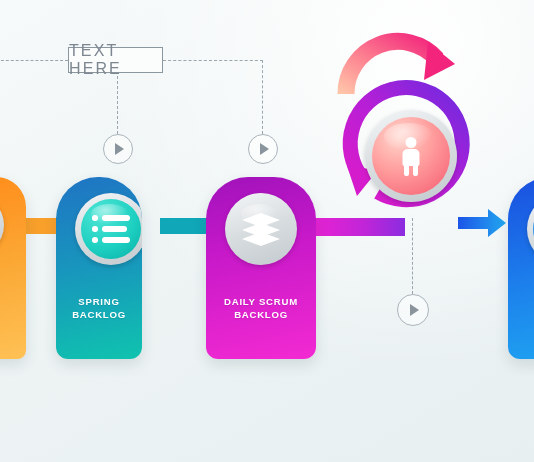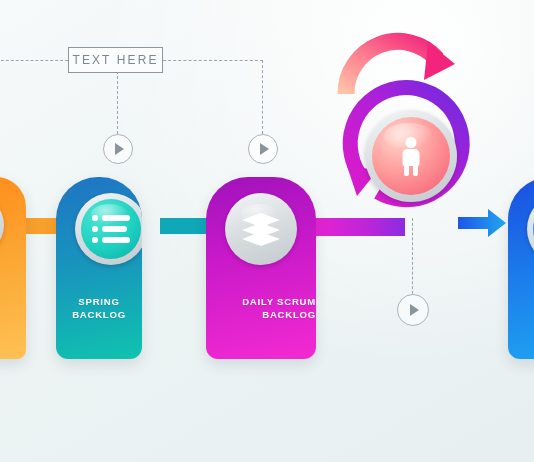--- a/index.html
+++ b/index.html
@@ -20,21 +20,21 @@
   .dash-v{position:absolute;width:0;border-left:1px dashed #9aa6ad;}
 
   
   .text-box{
     position:absolute;
     border:1px solid #8b979e;
     background:#fbfdfd;
     display:flex;align-items:center;justify-content:center;
     color:#7d8790;
     letter-spacing:2.1px;
-    font-size:12px;
+    font-size:16px;
     font-weight:400;
     box-sizing:border-box;
   }
 
   
   .play-btn{
     position:absolute;border-radius:50%;
     border:1px solid #aab4bb;
     background:rgba(255,255,255,0.55);
     display:flex;align-items:center;justify-content:center;
@@ -183,21 +183,21 @@
       <div class="icon-disc" style="left:6px;top:6px;width:60px;height:60px;
                   background:radial-gradient(circle at 36% 26%,#f museums 0%,#ef4ae4 0%,#d322d8 60%,#b017c6 100%);">
         <svg class="layers-ico" viewBox="0 0 42 32" width="38" height="29">
           <path d="M21,0 L40,7 L21,14 L2,7 Z" fill="#fff"></path>
           <path d="M21,10 L40,17 L21,24 L2,17 Z" fill="#fff"></path>
           <path d="M21,19 L40,26 L21,33 L2,26 Z" fill="#fff"></path>
         </svg>
         <div class="gloss"></div>
       </div>
     </div>
-    <div class="card-label" style="top:118px;text-align:right;">
+    <div class="card-label" style="top:118px;">
       <div>DAILY SCRUM</div>
       <div>BACKLOG</div>
     </div>
   </div>
 
   <div class="card" style="left:508px;top:177px;width:110px;height:182px;
               background:linear-gradient(168deg,#1a4fe0 0%,#1c7ceb 50%,#1fa6f2 100%);">
     <div class="icon-ring" style="left:19px;top:16px;width:72px;height:72px;">
       <div class="icon-disc" style="left:6px;top:6px;width:60px;height:60px;
                   background:radial-gradient(circle at 34% 26%,#54b4f7 0%,#1f86ef 60%,#1566e0 100%);">

